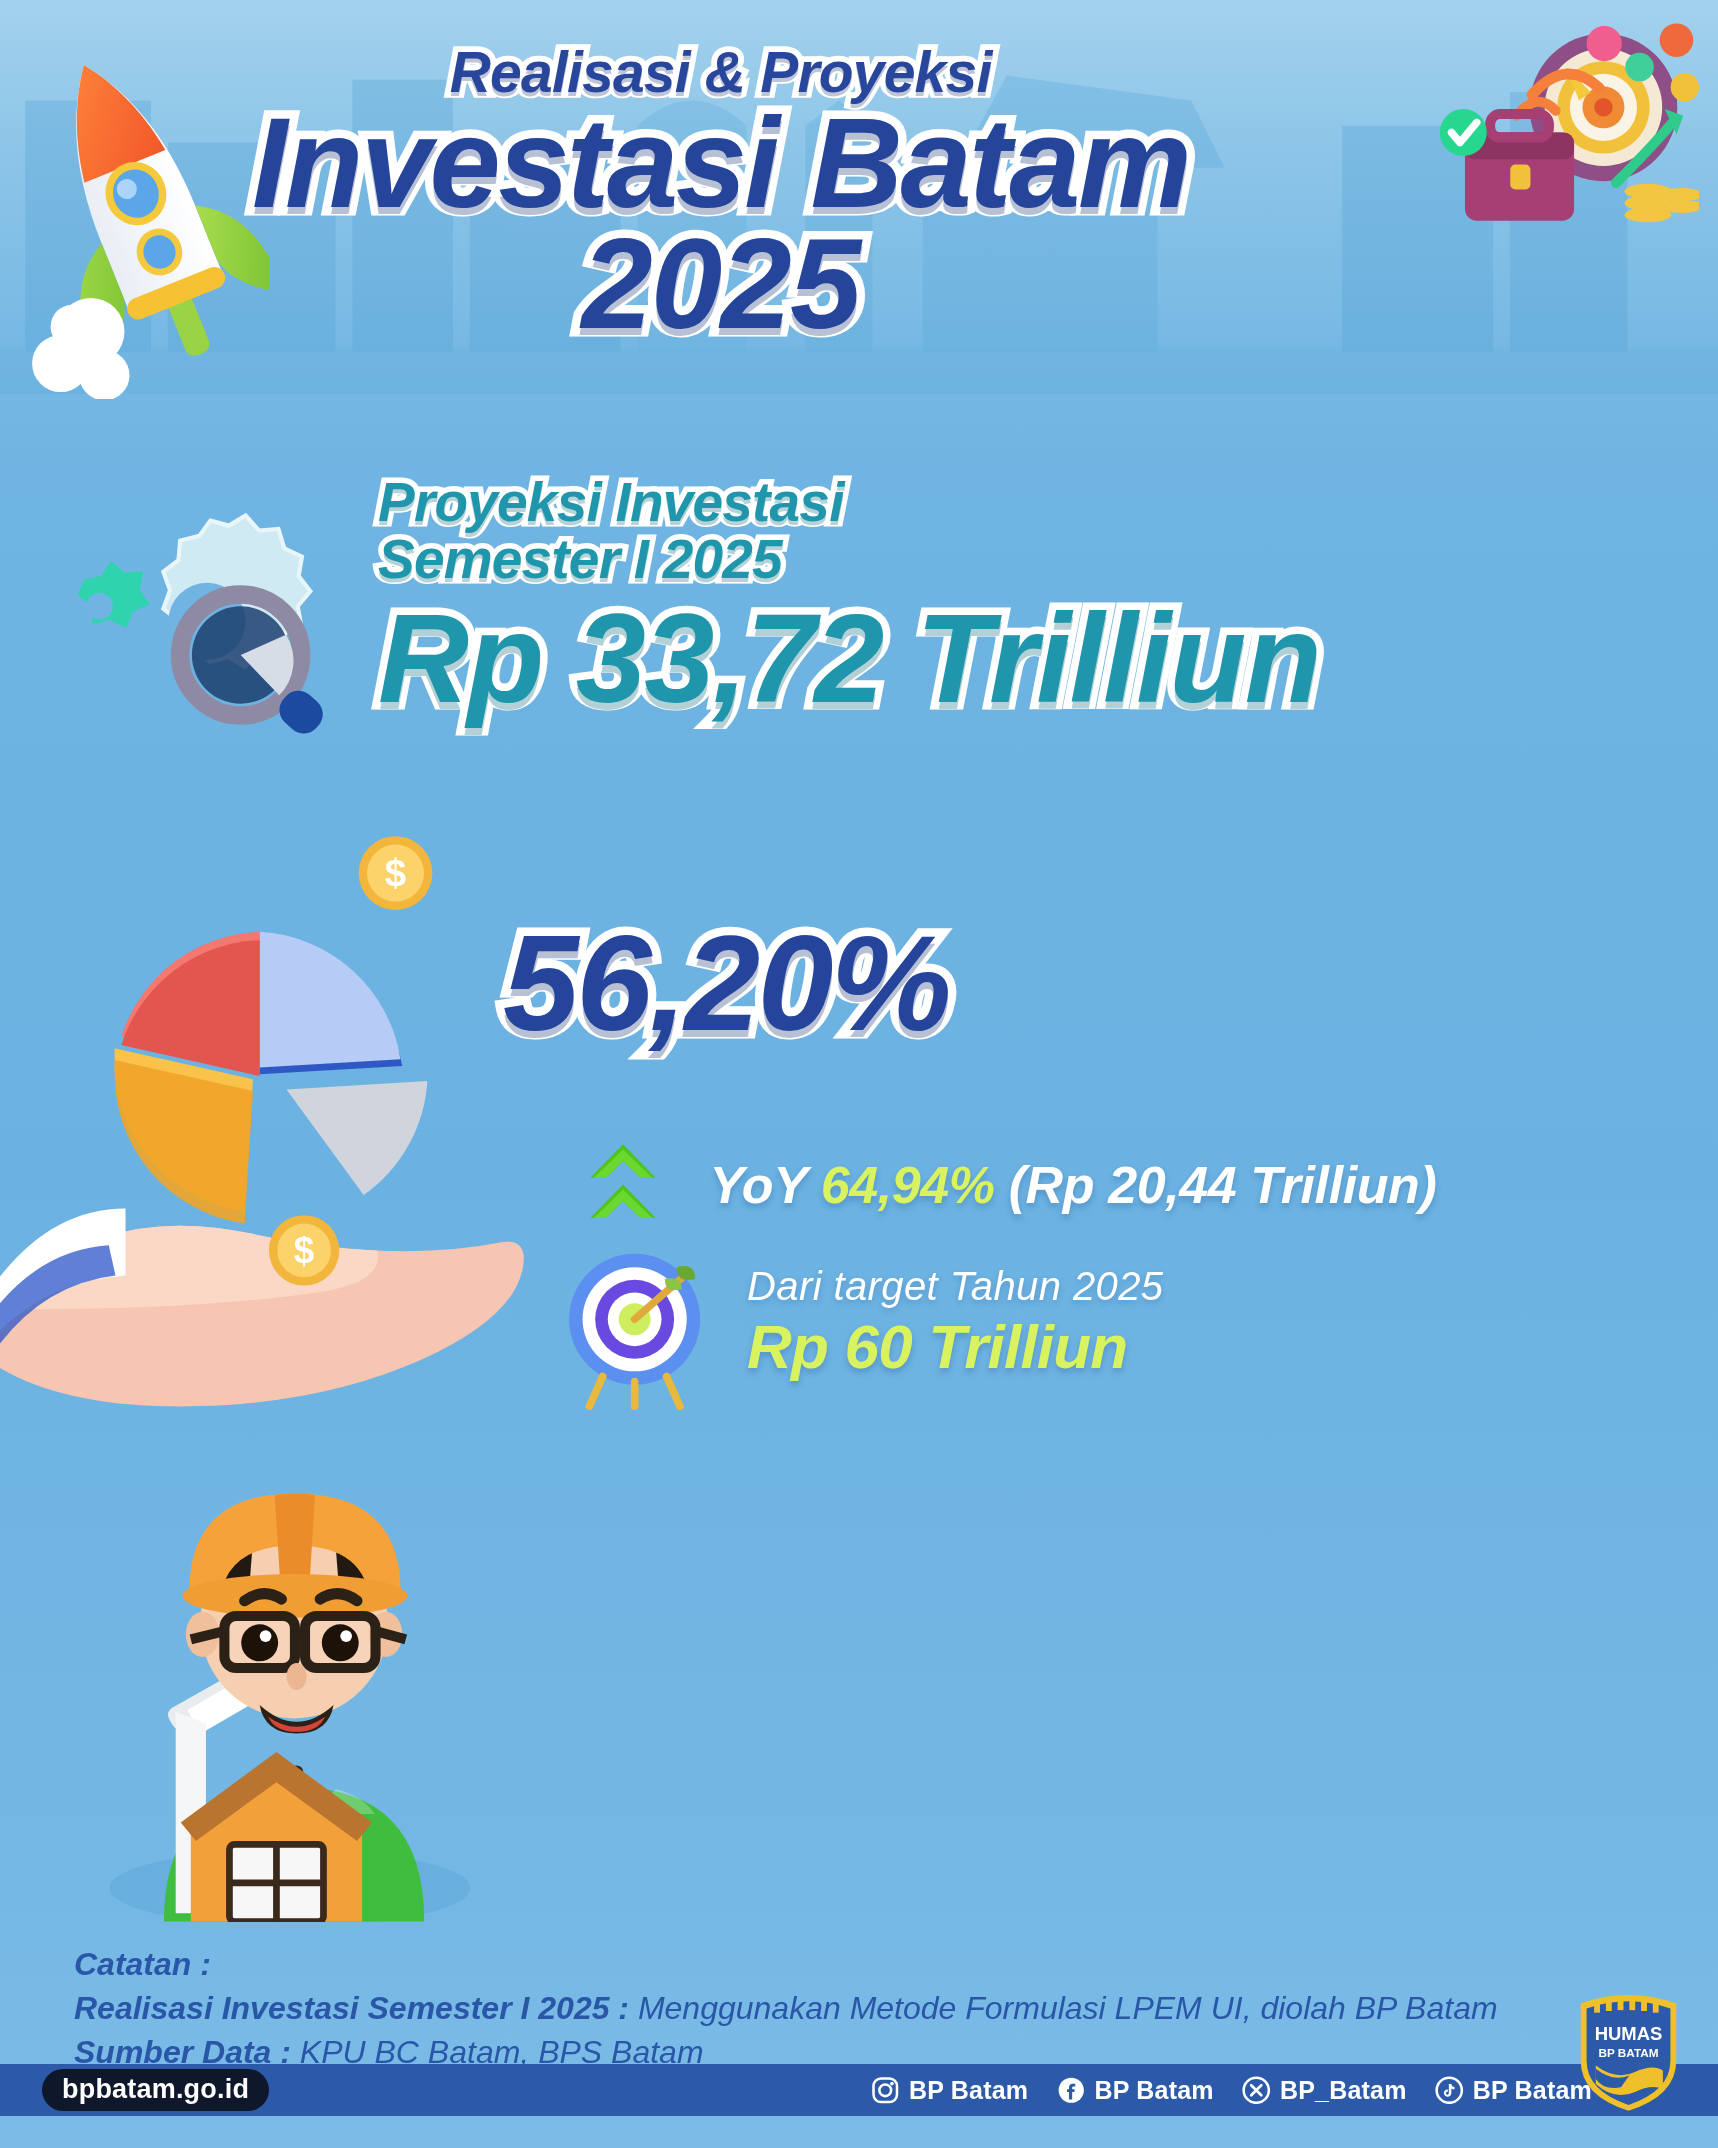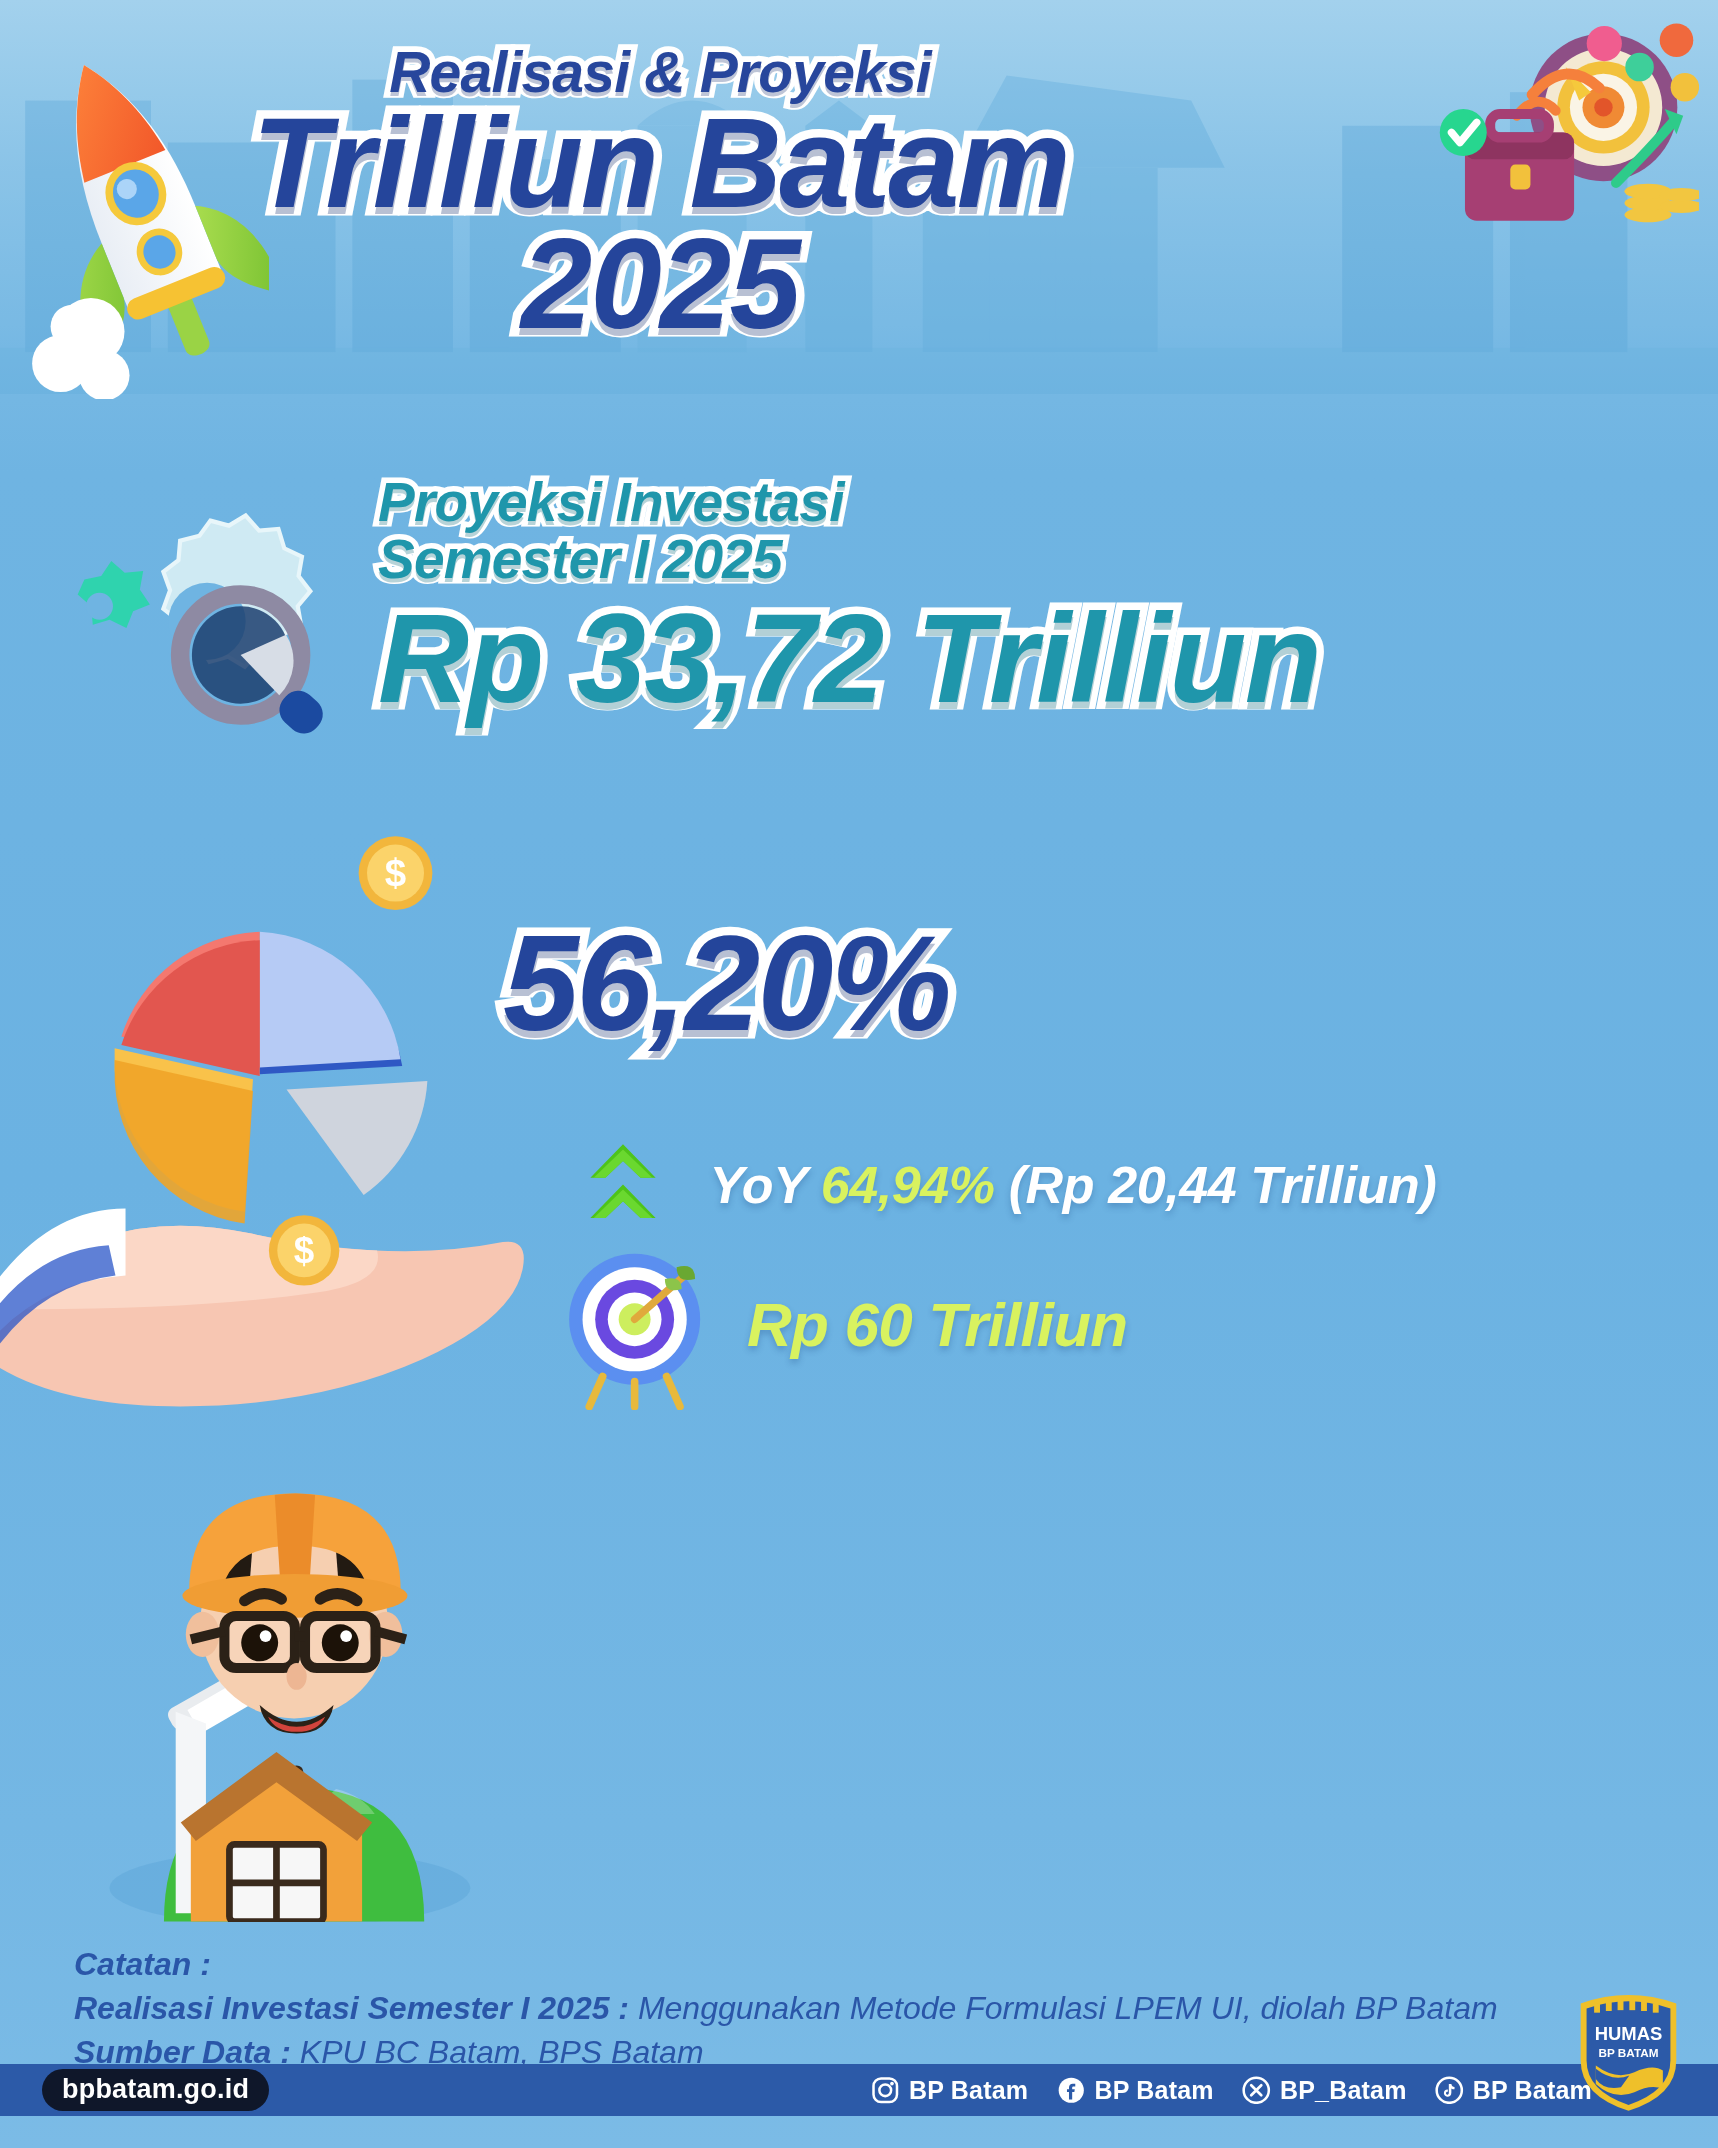--- a/index.html
+++ b/index.html
@@ -219,21 +219,21 @@
           <circle cx="88" cy="340" r="40"></circle>
           <circle cx="52" cy="378" r="34"></circle>
           <circle cx="104" cy="392" r="30"></circle>
           <circle cx="66" cy="334" r="26"></circle>
         </g>
       </svg>
     </div>
 
     <div class="title-block">
       <div class="title-kicker">Realisasi &amp; Proyeksi</div>
-      <div class="title-main">Trilliun Batam</div>
+      <div class="title-main">Investasi Batam</div>
       <div class="title-year">2025</div>
     </div>
 
     <div class="biz-icon">
       <svg viewBox="0 0 330 290">
         <circle cx="215" cy="110" r="88" fill="#8e4f86"></circle>
         <circle cx="215" cy="110" r="70" fill="#f4e9d2"></circle>
         <circle cx="215" cy="110" r="55" fill="#f2c13c"></circle>
         <circle cx="215" cy="110" r="40" fill="#faf4e6"></circle>
         <circle cx="215" cy="110" r="25" fill="#f08a34"></circle>
@@ -345,20 +345,21 @@
         <circle cx="96" cy="92" r="19" fill="#cdee5e"></circle>
         <path d="M96 92 L160 36" stroke="#e0a93c" stroke-width="9" stroke-linecap="round"></path>
         <path d="M146 30 q22 -6 22 14 q-22 6 -22 -14 Z" fill="#6aa832"></path>
         <path d="M132 44 q20 -4 20 12 q-20 6 -20 -12 Z" fill="#8cc44a"></path>
         <path d="M58 160 L42 196" stroke="#e8b93c" stroke-width="9" stroke-linecap="round"></path>
         <path d="M134 160 L150 196" stroke="#e8b93c" stroke-width="9" stroke-linecap="round"></path>
         <path d="M96 166 L96 196" stroke="#e8b93c" stroke-width="9" stroke-linecap="round"></path>
       </svg>
     </div>
     <div class="target-texts">
+      <div class="target-sub">Dari target Tahun 2025</div>
       <div class="target-value">Rp 60 Trilliun</div>
     </div>
   </div>
 
   <div class="engineer">
     <svg viewBox="0 0 480 570">
       <ellipse cx="250" cy="530" rx="215" ry="46" fill="#5aa4d6" opacity=".45"></ellipse>
       <path d="M100 570 q0 -160 155 -160 q155 0 155 160 Z" fill="#3fbd3f"></path>
       <path d="M205 412 q50 46 100 0 q32 8 46 30 l-192 0 q14 -22 46 -30 Z" fill="#ffffff" opacity=".25"></path>
       <circle cx="258" cy="392" r="8" fill="#3a2a1c"></circle>

